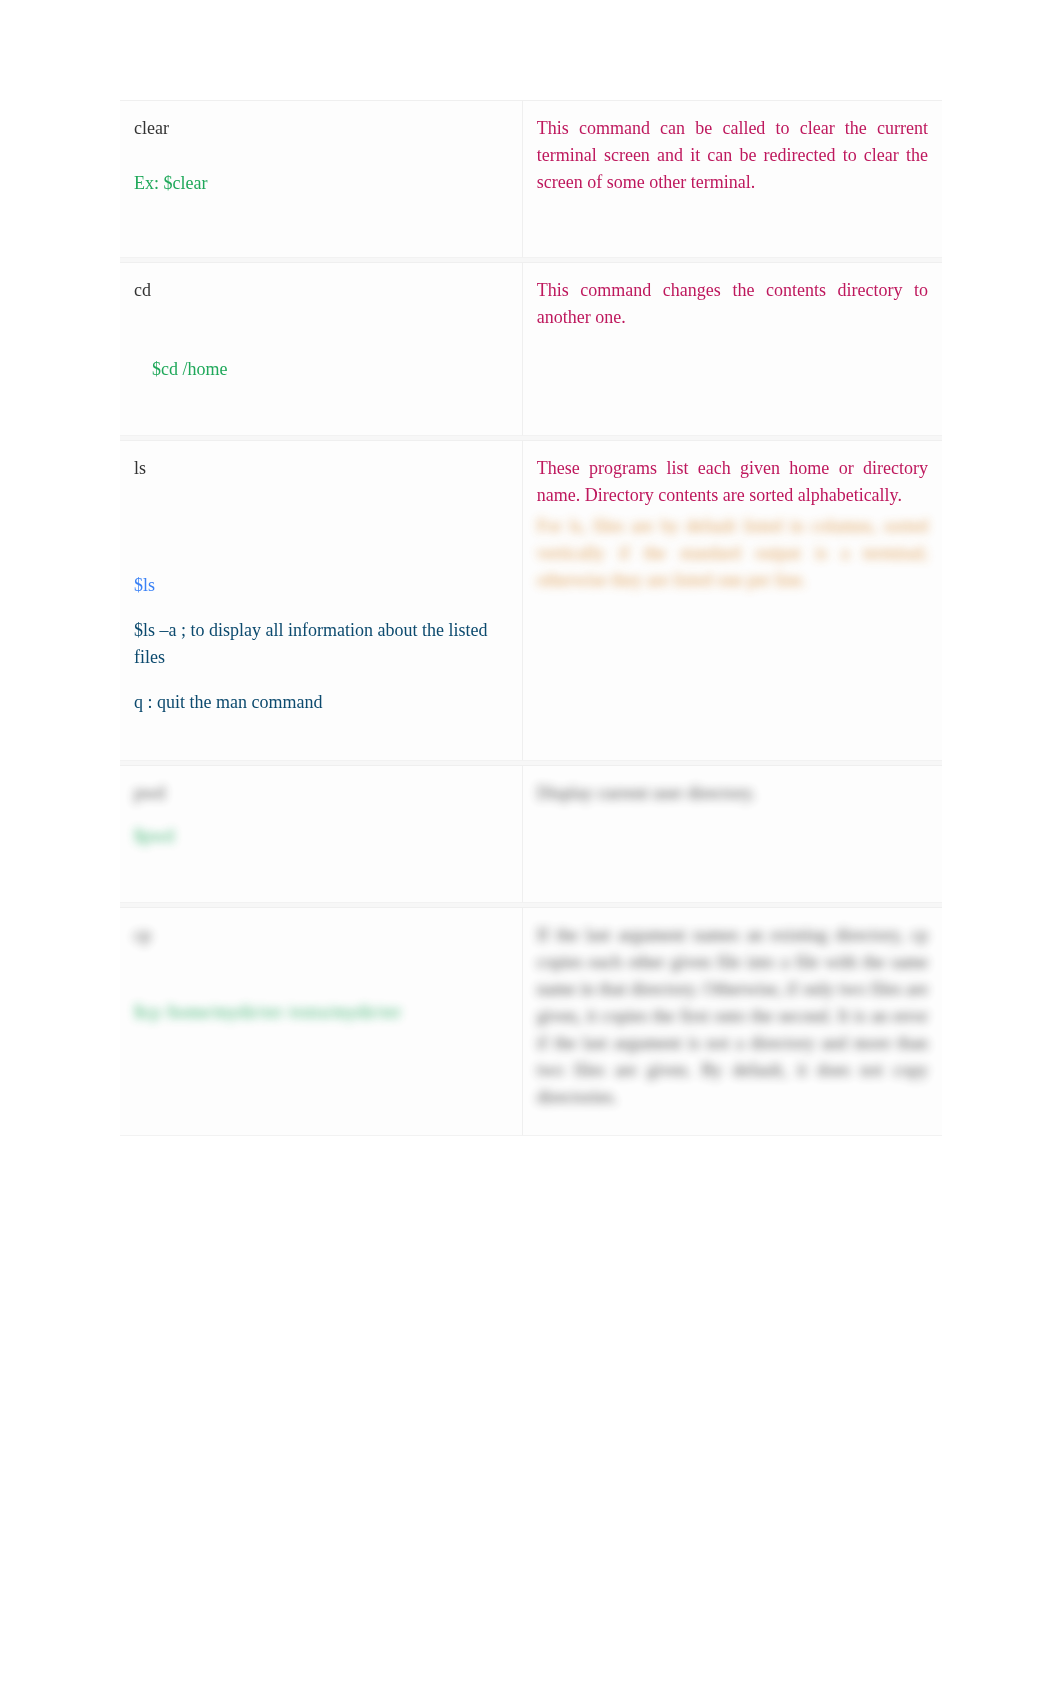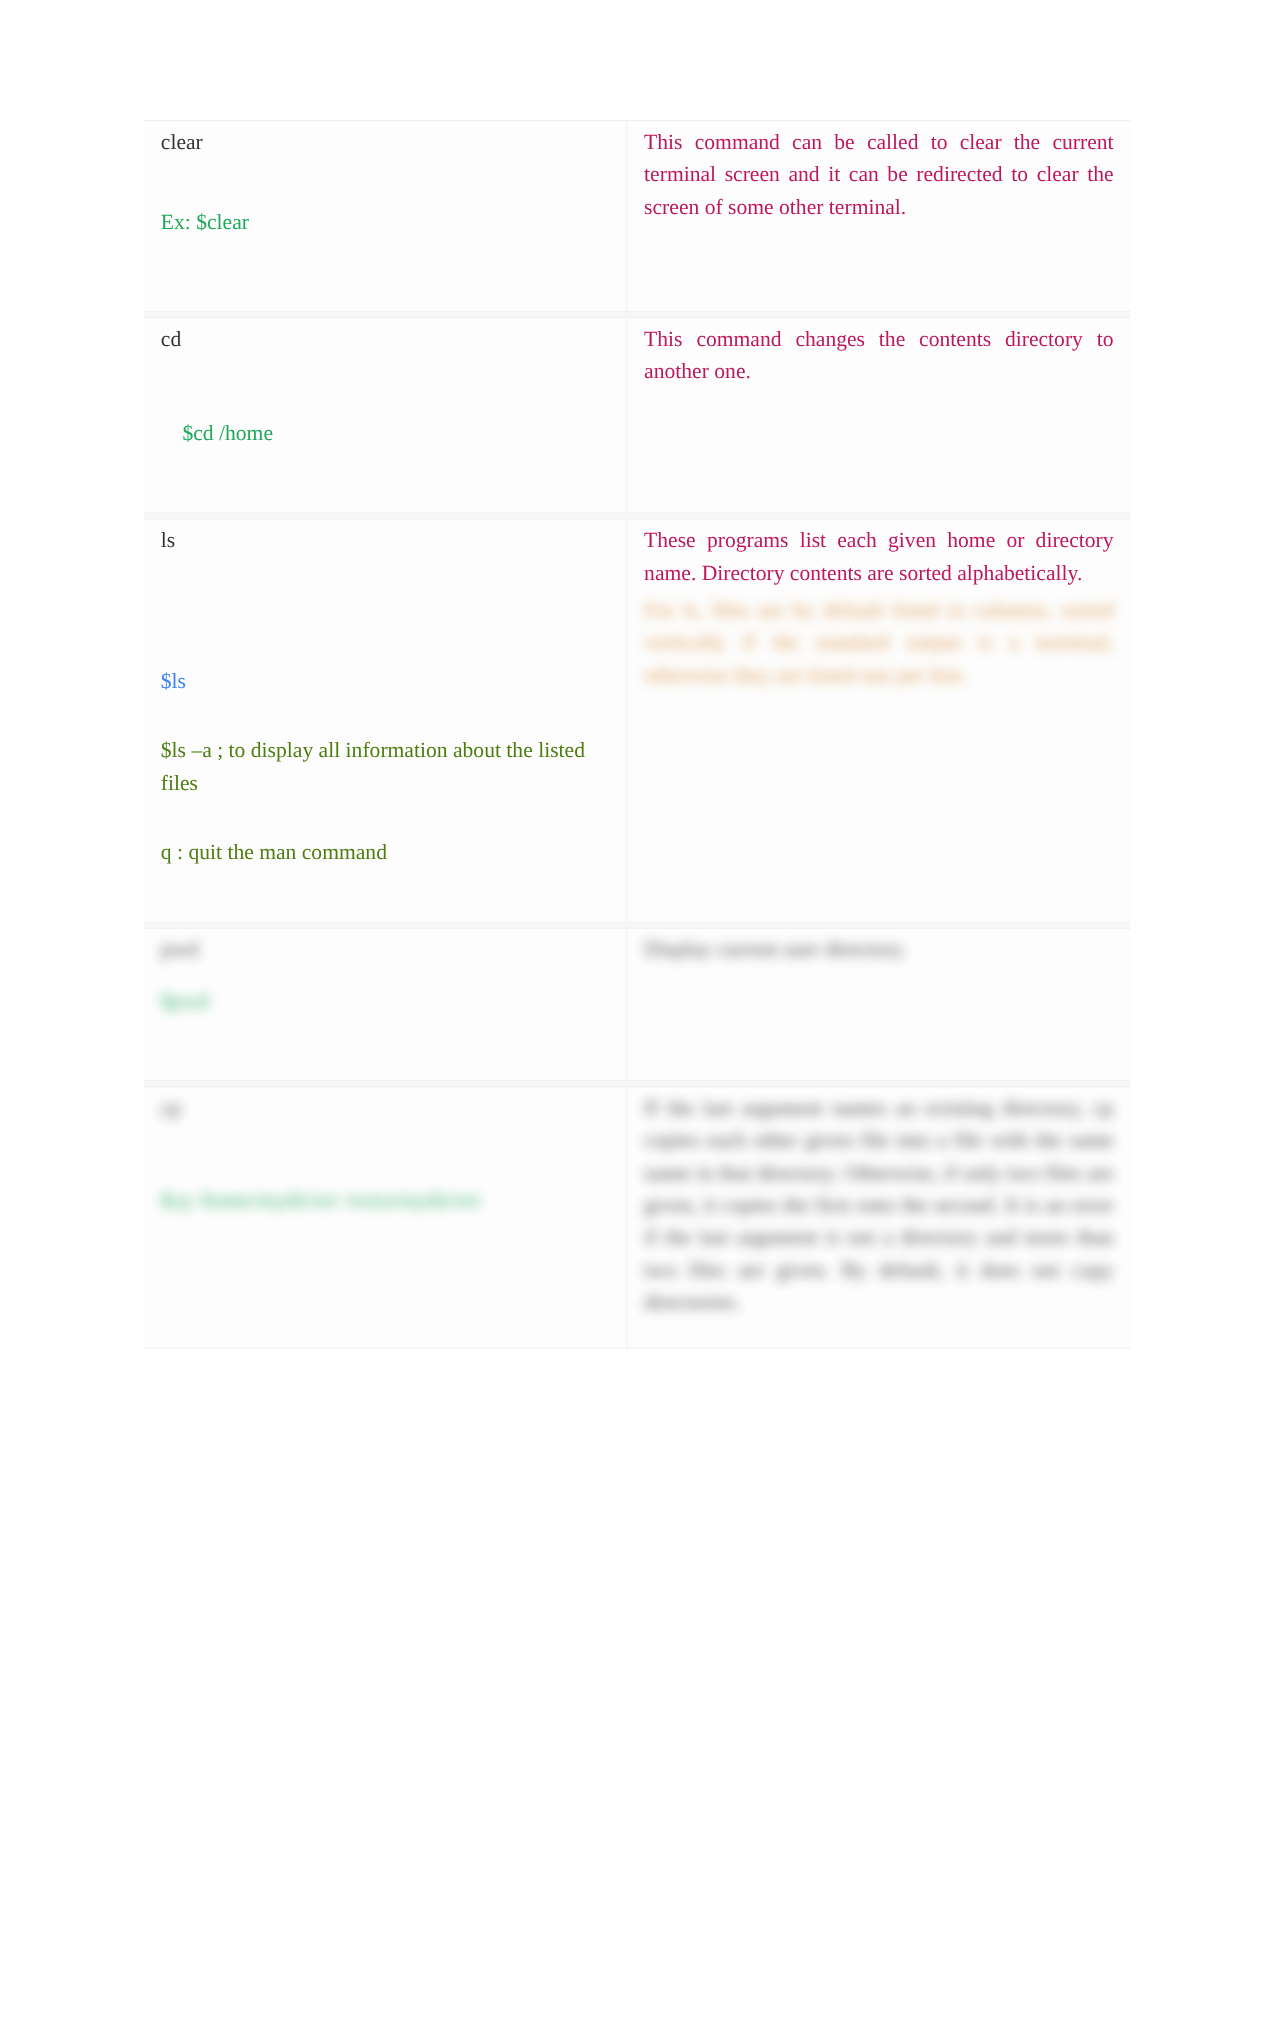--- a/index.html
+++ b/index.html
@@ -19,21 +19,21 @@
     }
     .table {
       width: 100%;
       border-collapse: collapse;
     }
     .row {
       display: flex;
       width: 100%;
     }
     .cell {
-      padding: 4px 14px 24px 14px;
+      padding: 14px 14px 24px 14px;
       background: #fdfdfd;
       border-top: 1px solid rgba(200,200,200,0.25);
       border-bottom: 1px solid rgba(200,200,200,0.2);
     }
     .cell-left {
       width: 49%;
       border-right: 1px solid rgba(200,200,200,0.25);
     }
     .cell-right {
       width: 51%;
@@ -41,22 +41,22 @@
     }
     .cmd-name {
       color: #333;
       margin-bottom: 8px;
     }
     .example {
       color: #1fa85a;
       margin-top: 24px;
     }
     .example-line {
-      color: #4d7c0f;
-      margin-top: 31px;
+      color: #0c4a6e;
+      margin-top: 18px;
     }
     .example-first {
       color: #3b82f6;
       margin-top: 60px;
     }
     .blurred {
       filter: blur(5px);
       opacity: 0.85;
       color: #d98f3a;
     }
@@ -79,21 +79,21 @@
     }
   </style>
 </head>
 <body>
 
 <div class="table">
 
   <div class="row">
     <div class="cell cell-left">
       <div class="cmd-name">clear</div>
-      <div class="example" style="margin-top:40px;">Ex: $clear</div>
+      <div class="example" style="margin-top:28px;">Ex: $clear</div>
       <div style="height:36px;"></div>
     </div>
     <div class="cell cell-right">
       <div class="desc-text">This command can be called to clear the current terminal screen and it can be redirected to clear the screen of some other terminal.</div>
     </div>
   </div>
 
   <div class="spacer"></div>
 
   <div class="row">

